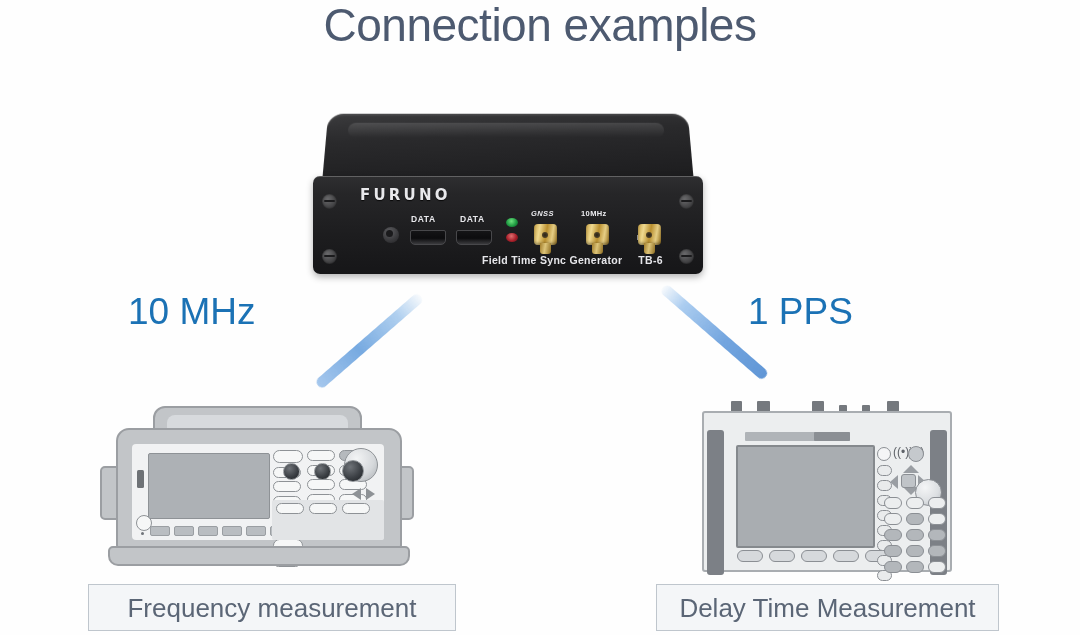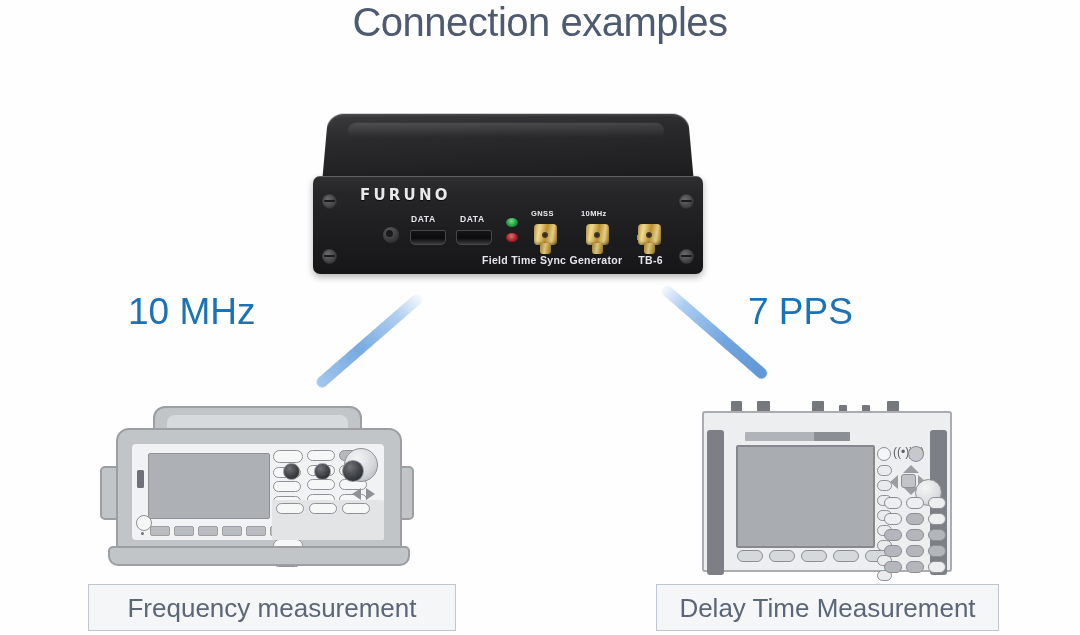--- a/index.html
+++ b/index.html
@@ -24,21 +24,21 @@
   .heading-block {
     position: absolute;
     left: 0;
     top: 0;
     width: 1080px;
     text-align: center;
   }
   .title-main {
     margin: 0;
     padding: 12px;
-    font-size: 40px;
+    font-size: 46px;
     font-weight: 400;
     letter-spacing: -0.5px;
     color: #4d5a70;
     line-height: 1.0;
     padding-top: 2px;
   }
   .title-sub {
     margin: 0;
     padding: 0;
     font-size: 31px;
@@ -265,21 +265,21 @@
   #sma-10mhz { left: 272px; }
   #sma-pps   { left: 324px; }
   .sma-label {
     position: absolute;
     top: 101px;
     font-size: 7.5px;
     font-weight: 700;
     color: #ebebef;
     letter-spacing: 0.4px;
   }
-  #sma-gnss-label  { left: 218px; }
+  #sma-gnss-label  { left: 218px; font-style: italic; }
   #sma-10mhz-label { left: 268px; }
   #sma-pps-label   { left: 324px; margin-top: 24px; }
 
   
   .instrument { position: absolute; }
 
   
   #counter { left: 98px; top: 404px; width: 318px; height: 168px; }
   .ctr-handle {
     position: absolute;
@@ -585,21 +585,21 @@
 <div id="stage">
 
   <div class="heading-block">
     <h1 class="title-main">Connection examples</h1>
   </div>
 
   <div class="link-line" id="line-left"></div>
   <div class="link-line" id="line-right"></div>
 
   <div class="signal-label" id="label-10mhz">10 MHz</div>
-  <div class="signal-label" id="label-1pps">7 PPS</div>
+  <div class="signal-label" id="label-1pps">1 PPS</div>
 
   <div id="device">
     <div class="dev-top">
       <div class="dev-top-glare"></div>
     </div>
     <div class="dev-face">
       <div class="screw tl"></div>
       <div class="screw tr"></div>
       <div class="screw bl"></div>
       <div class="screw br"></div>

